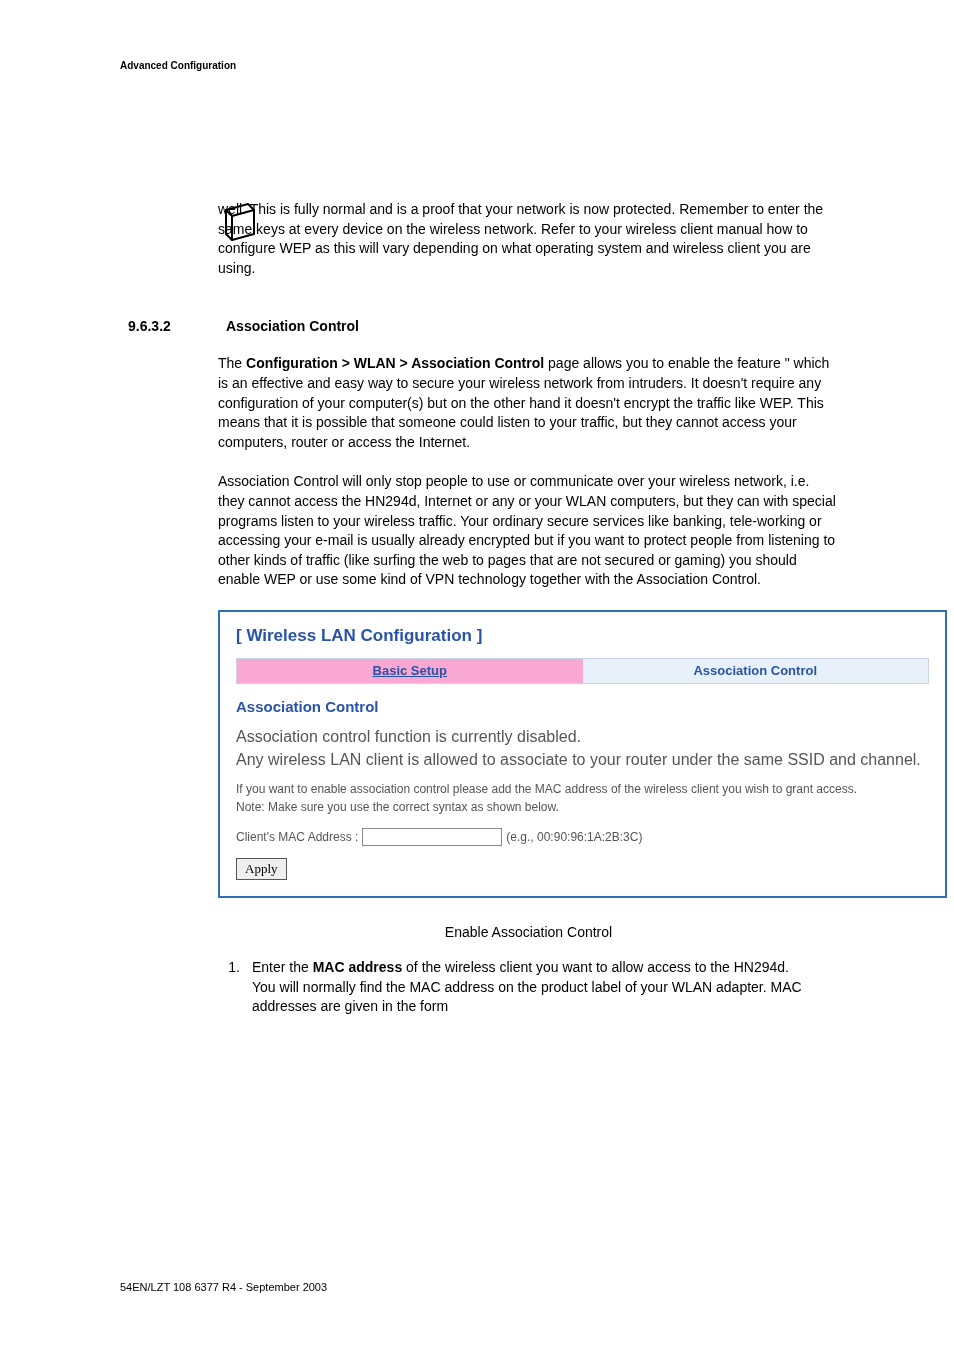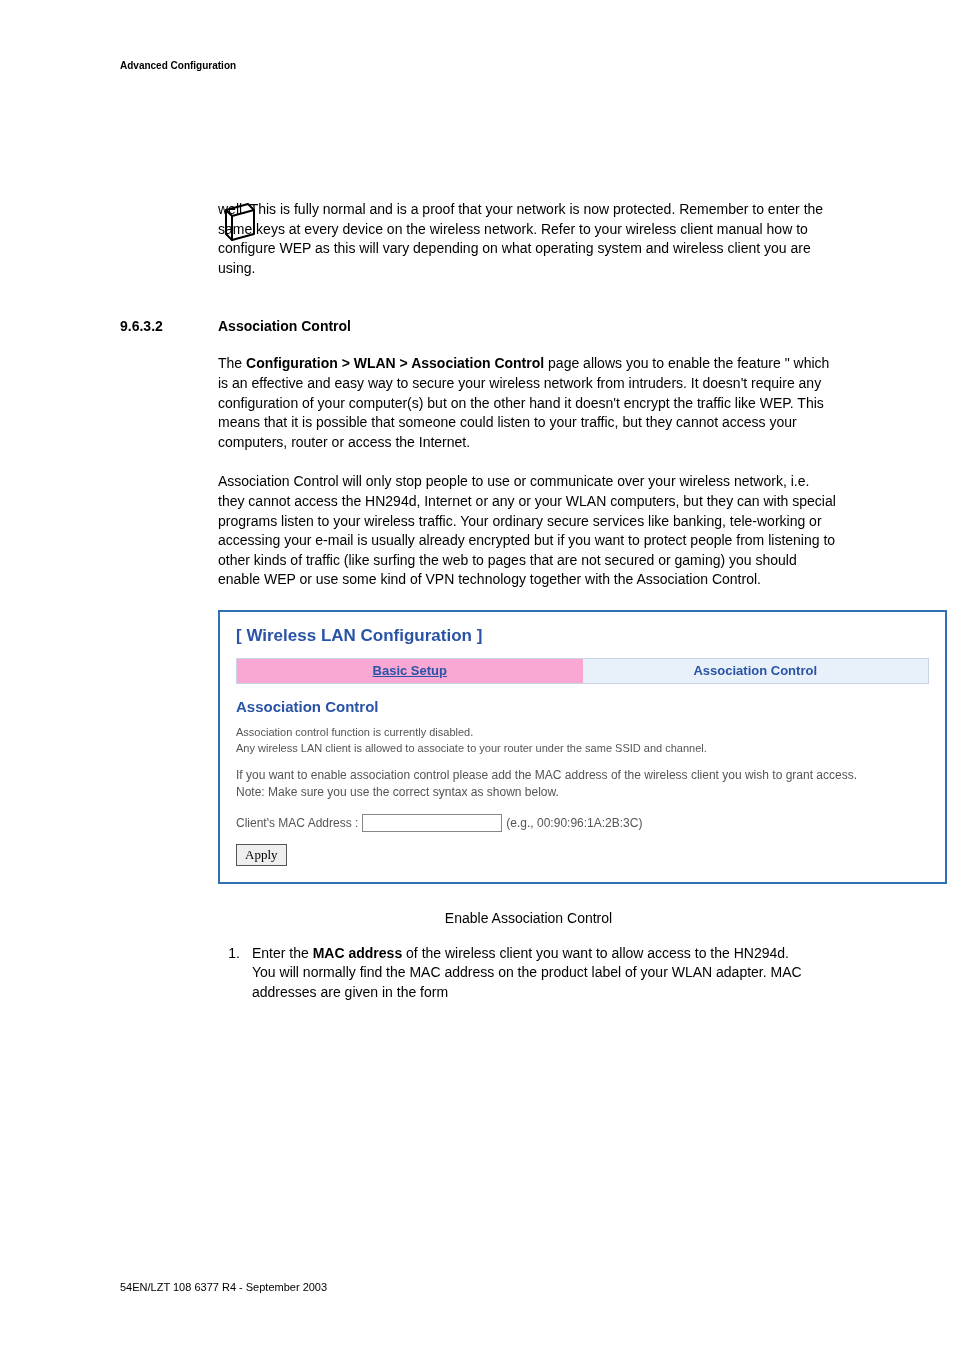--- a/index.html
+++ b/index.html
@@ -4,32 +4,32 @@
 <style>
   * { box-sizing: border-box; margin: 0; padding: 0; }
   html, body { width: 954px; height: 1351px; background: #fff; font-family: Arial, Helvetica, sans-serif; color: #000; }
   .page { width: 954px; height: 1351px; position: relative; padding: 60px 115px 40px 120px; }
   .top-header { font-size: 10px; font-weight: bold; position: absolute; top: 60px; left: 120px; }
   .content { margin-top: 140px; }
   .note-block { margin-left: 98px; margin-bottom: 40px; line-height: 1.4; font-size: 14px; position: relative; }
   .note-icon { position: absolute; left: 0; top: 0; }
   .note-text { text-indent: 0; }
   .note-text .first-lines { display: block; padding-left: 54px; }
-  .section-row { display: flex; margin-bottom: 20px; }
+  .section-row { display: flex; margin-bottom: 20px; margin-left: 8px; }
   .sec-num { width: 98px; font-size: 14px; font-weight: bold; }
   .sec-title { font-size: 14px; font-weight: bold; }
   .para { margin-left: 98px; margin-bottom: 20px; line-height: 1.4; font-size: 14px; }
   .screenshot { margin-left: 98px; width: 729px; border: 2px solid #2f6fb3; background: #fff; padding: 14px 16px 16px 16px; margin-bottom: 26px; }
   .shot-title { color: #2953a6; font-weight: bold; font-size: 17px; margin-bottom: 12px; }
   .tab-bar { display: flex; border: 1px solid #c8d4e6; margin-bottom: 14px; height: 26px; }
   .tab { flex: 1; text-align: center; font-size: 13px; font-weight: bold; line-height: 24px; }
   .tab.active { color: #2953a6; background: #e8f0fa; text-decoration: none; }
   .tab.inactive { color: #2953a6; background: #f9a8d4; text-decoration: underline; }
   .shot-subtitle { color: #2953a6; font-weight: bold; font-size: 15px; margin-bottom: 10px; }
-  .shot-text { color: #555; font-size: 11px; line-height: 1.45; margin-bottom: 10px; }
+  .shot-text { color: #555; font-size: 16px; line-height: 1.45; margin-bottom: 10px; }
   .shot-note { color: #555; font-size: 12px; line-height: 1.45; margin-bottom: 12px; }
   .mac-row { color: #555; font-size: 12px; margin-bottom: 12px; display: flex; align-items: center; gap: 4px; }
   .mac-input { width: 140px; height: 18px; border: 1px solid #888; background: #fff; }
   .apply-btn { border: 1px solid #555; background: #efefef; font-family: 'Times New Roman', serif; font-size: 13px; padding: 2px 8px; cursor: pointer; }
   .enable-label { margin-left: 98px; font-size: 14px; margin-bottom: 18px; text-align: center; }
   .ol { margin-left: 98px; }
   .ol-item { display: flex; font-size: 14px; line-height: 1.4; }
   .ol-num { width: 34px; text-align: right; padding-right: 12px; }
   .ol-body { flex: 1; }
   .footer { position: absolute; bottom: 58px; left: 120px; right: 90px; display: flex; justify-content: flex-start; font-size: 11px; }

